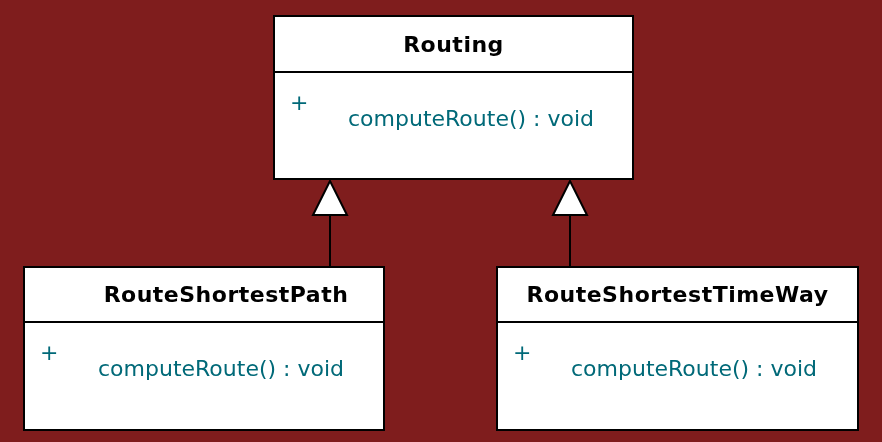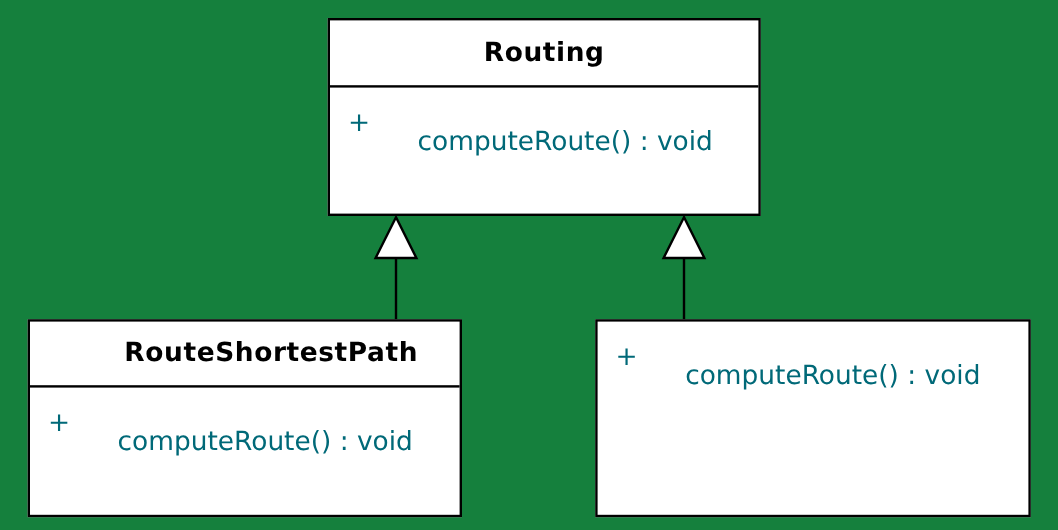--- a/index.html
+++ b/index.html
@@ -4,21 +4,21 @@
 <style>
   html, body {
     margin: 0;
     padding: 0;
     background: #ffffff;
   }
   .canvas {
     position: relative;
     width: 882px;
     height: 442px;
-    background: #15803d;
+    background: #7f1d1d;
     font-family: "DejaVu Sans", "Liberation Sans", sans-serif;
     overflow: hidden;
   }
   .uml-class {
     position: absolute;
     box-sizing: border-box;
     border: 2px solid #000000;
     background: #ffffff;
   }
   .uml-class .title {
@@ -103,20 +103,21 @@
     <div class="title">RouteShortestPath</div>
     <div class="methods">
       <div class="method-row" style="color:#006978;">
         <span class="vis">+</span>
         <span class="sig">computeRoute() : void</span>
       </div>
     </div>
   </div>
 
   <div class="uml-class" id="box-rstw">
+    <div class="title">RouteShortestTimeWay</div>
     <div class="methods">
       <div class="method-row" style="color:#006978;">
         <span class="vis">+</span>
         <span class="sig">computeRoute() : void</span>
       </div>
     </div>
   </div>
 
 </div>
 

